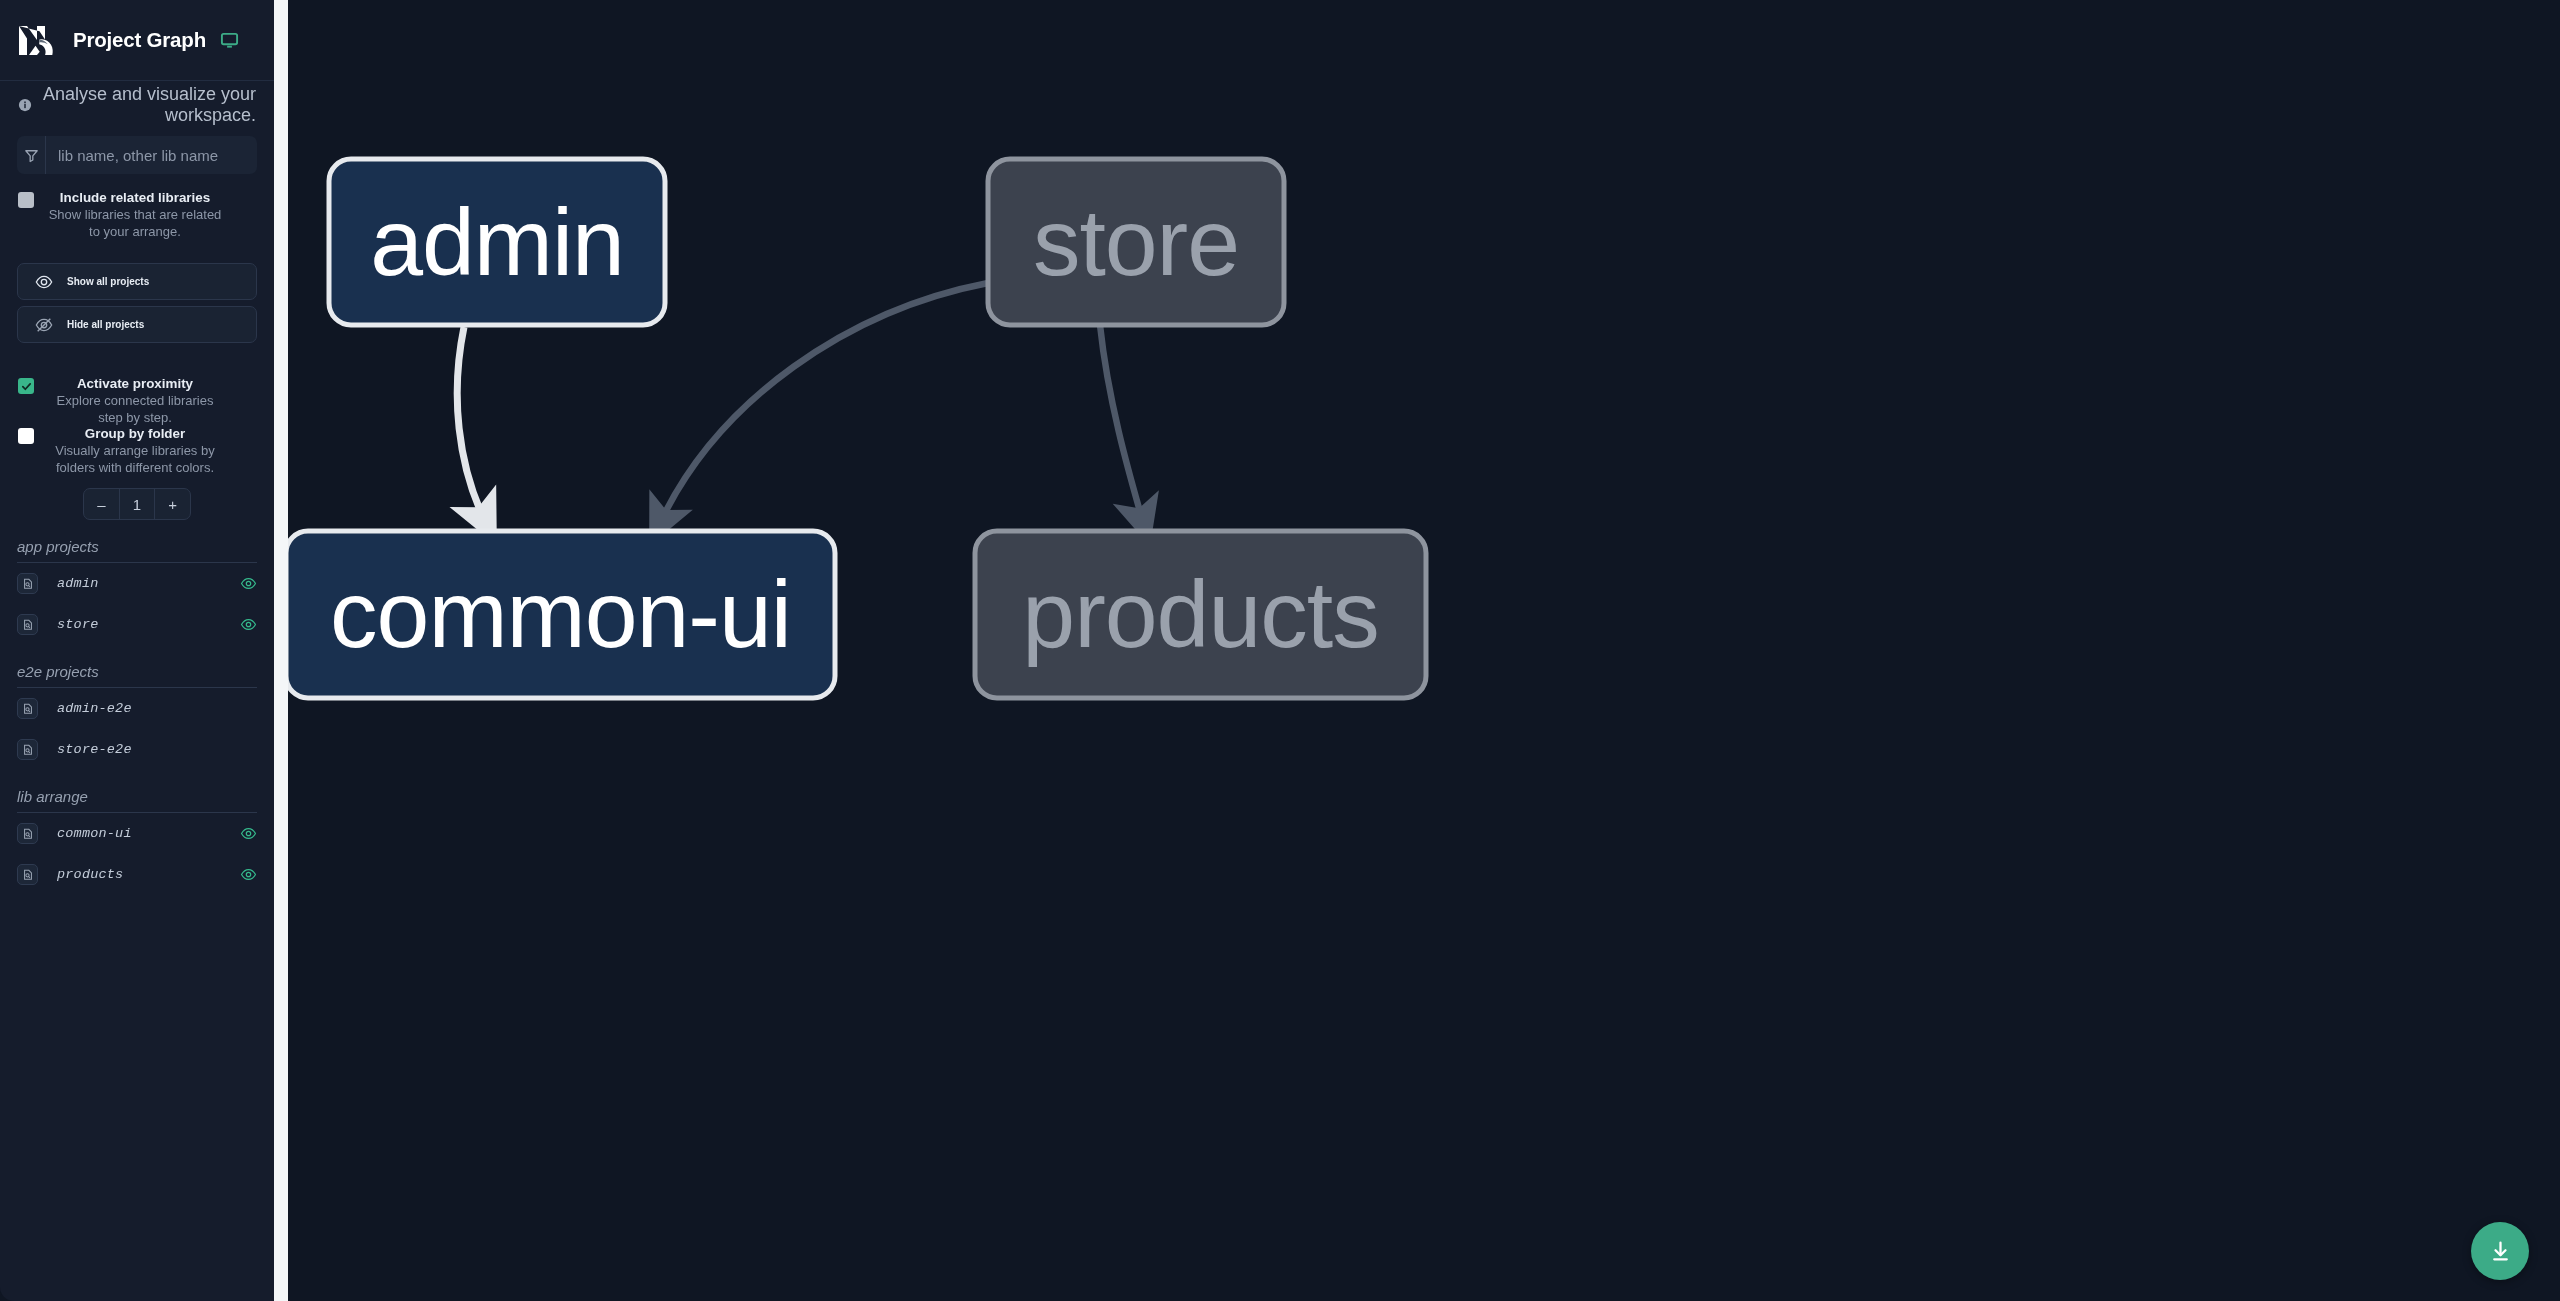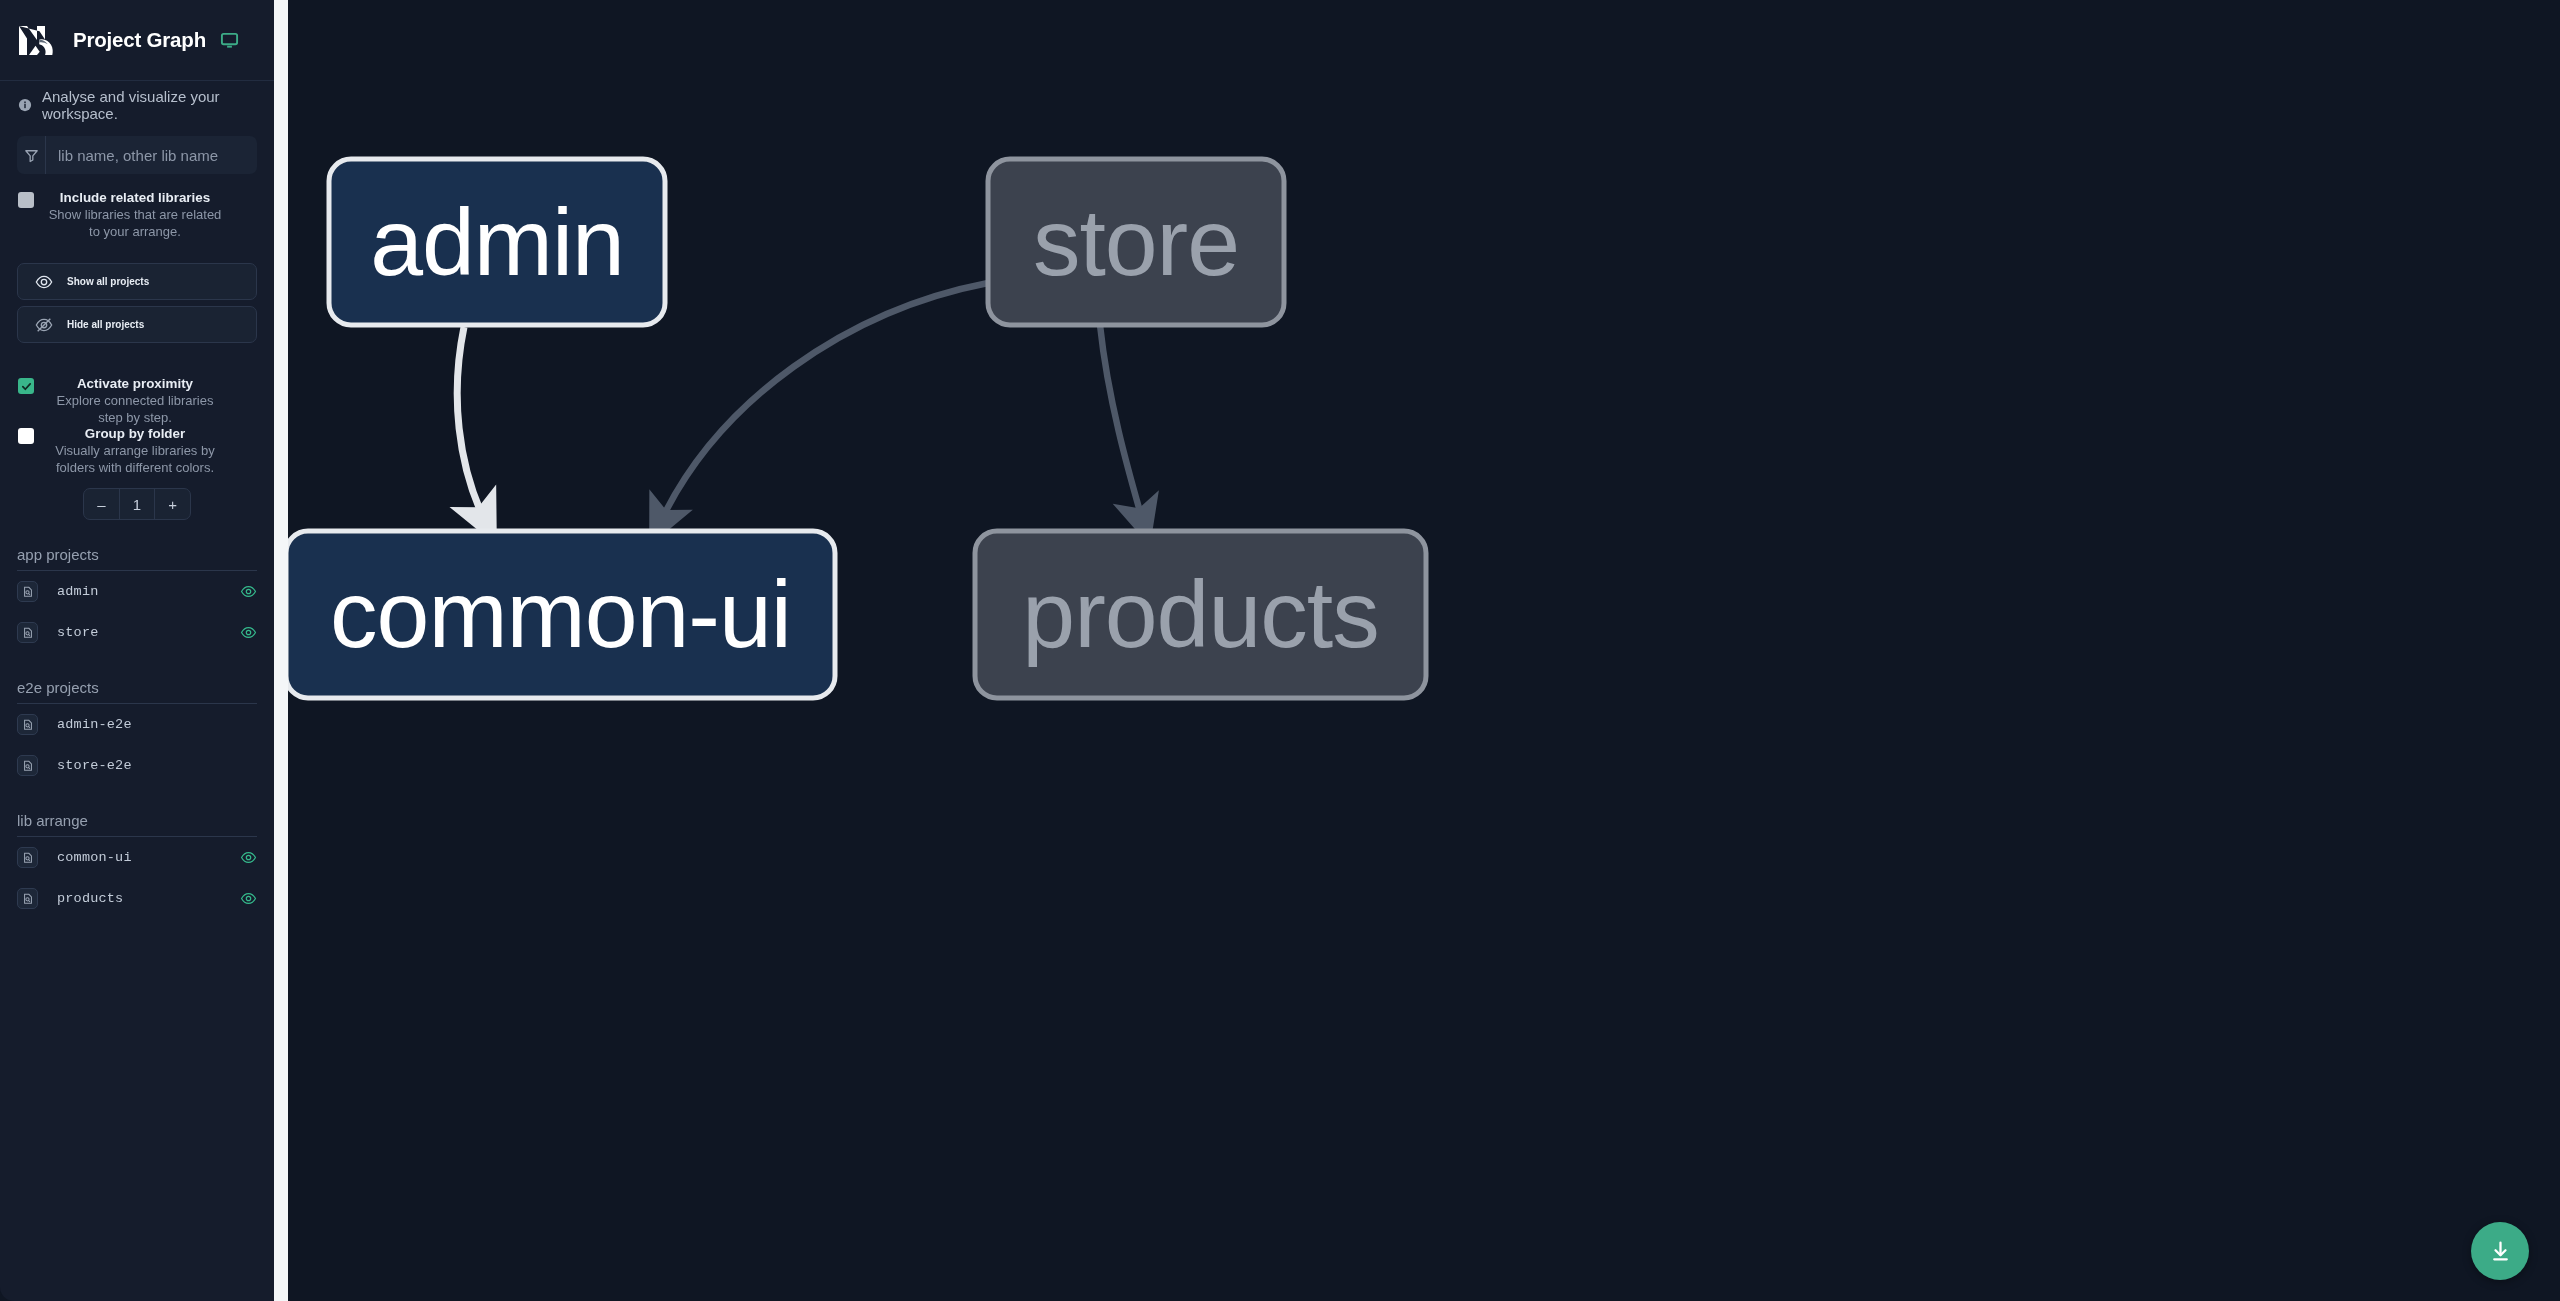--- a/index.html
+++ b/index.html
@@ -35,21 +35,22 @@
     letter-spacing: -0.2px;
     white-space: nowrap;
   }
   .monitor-icon { margin-left: 14px; width: 19px; height: 19px; flex: none; }
 
   .sb-tagline {
     display: flex; align-items: center;
     padding: 0 18px;
     height: 48px;
     color: #b6bfcd;
-    font-size: 15px;
+    font-size: 18px;
+    text-align: right;
   }
   .info-icon { width: 14px; height: 14px; flex: none; margin-right: 10px; }
 
   .sb-search {
     margin: 7px 17px 0 17px;
     height: 38px;
     display: flex; align-items: stretch;
     background: #1b2435;
     border-radius: 7px;
     overflow: hidden;
@@ -104,21 +105,21 @@
     border-radius: 7px;
     overflow: hidden;
     background: #1a2333;
   }
   .stepper > div {
     flex: 1; display: flex; align-items: center; justify-content: center;
     color: #c7cfdb; font-size: 15px; cursor: pointer;
   }
   .stepper .mid { border-left: 1px solid #2b364b; border-right: 1px solid #2b364b; cursor: default; }
 
-  .sec { margin-top: 26px; padding: 0 17px; }
+  .sec { margin-top: 18px; padding: 0 17px; font-style: italic; }
   .sec-title {
     color: #96a0b0; font-size: 15px; padding-bottom: 7px;
     border-bottom: 1px solid #2b364b;
   }
   .proj-row {
     height: 41px; display: flex; align-items: center;
     cursor: pointer;
   }
   .proj-ico {
     width: 21px; height: 21px; flex: none;

